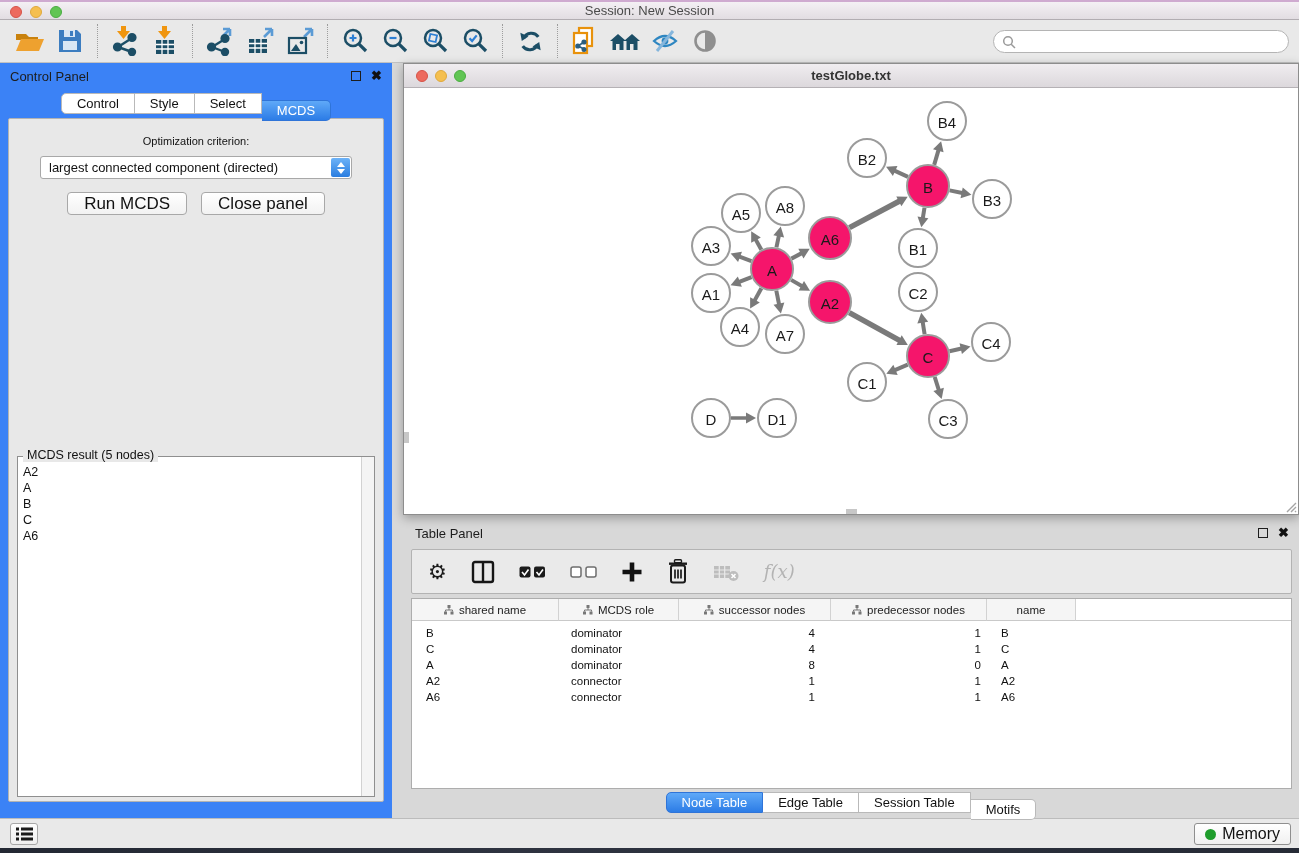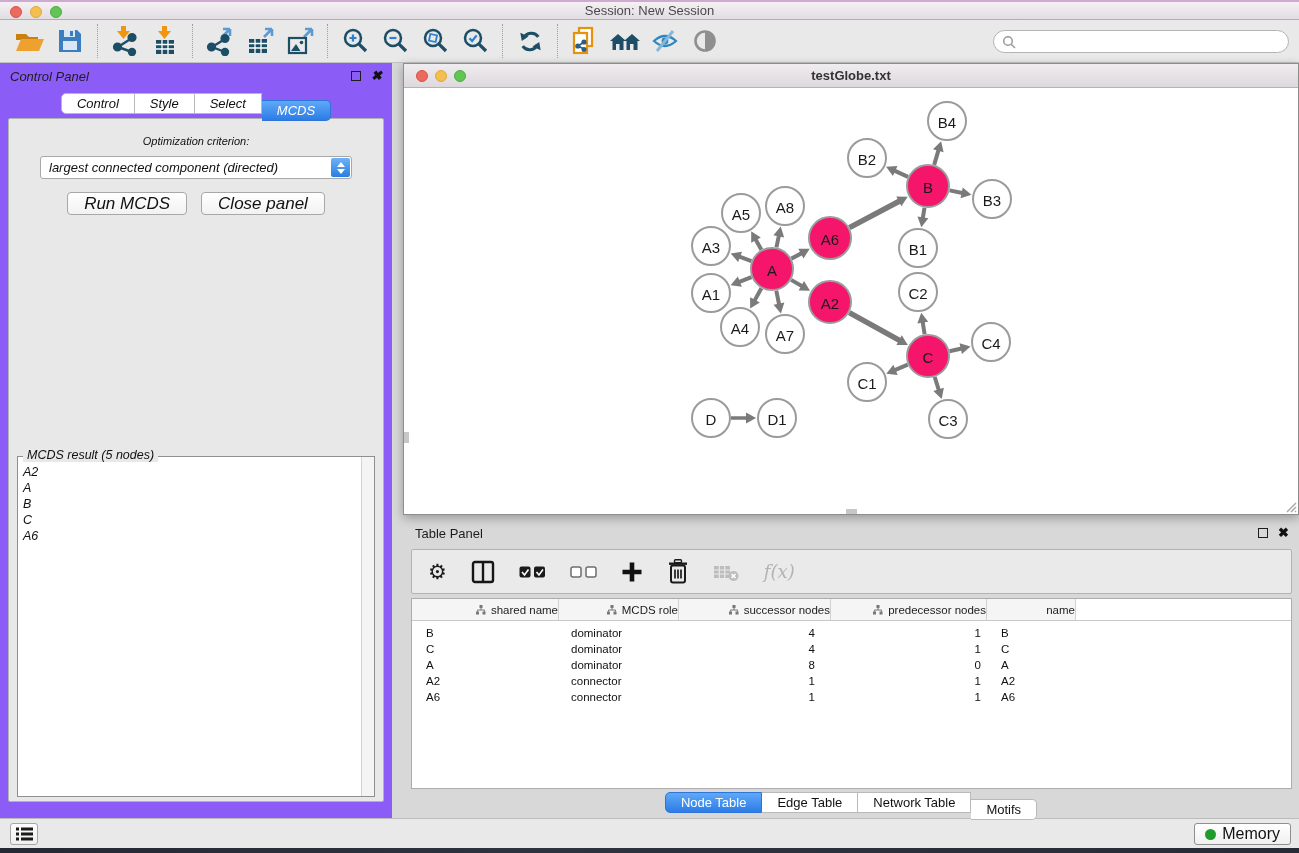--- a/index.html
+++ b/index.html
@@ -24,21 +24,21 @@
     display:flex; align-items:center; padding:0 10px; }
   .tbtn { width:40px; height:38px; display:flex; align-items:center; justify-content:center; cursor:pointer; }
   .sep { width:1px; height:34px; border-left:1px dotted #9d9d9d; margin:0 7px; }
   .searchbox { position:absolute; right:10px; top:10px; width:296px; height:23px;
     background:#fff; border:1px solid #b4b4b4; border-radius:12px;
     display:flex; align-items:center; padding-left:8px; }
   .searchbox input { border:none; outline:none; flex:1; font-size:12px; background:transparent; font-family:"Liberation Sans",sans-serif;}
 
   
   .control-panel { position:absolute; left:0; top:63px; width:392px; height:755px;
-    background:#8b5cf6;font-style:italic; }
+    background:#3b82f6; }
   .panel-head { height:26px; display:flex; align-items:center; padding:0 10px; font-size:13px; color:#1d1d1d; }
   .panel-head .spacer{ flex:1; }
   .float-icon { width:10px; height:10px; border:1.8px solid #1d1d1d; display:inline-block; margin-right:10px; cursor:pointer;}
   .close-icon { font-size:13px; font-weight:bold; color:#111; cursor:pointer; line-height:10px;}
   .ctabs { display:flex; justify-content:center; margin-top:4px; position:relative; z-index:2;}
   .ctab { background:#fff; border:1px solid #b9b9b9; border-left:none; padding:0 15px;
     height:21px; line-height:20px; font-size:13px; color:#111; cursor:pointer; }
   .ctab:first-child { border-left:1px solid #b9b9b9; border-radius:5px 0 0 5px; }
   .ctab:last-child { border-radius:0 5px 5px 0;margin-top:7px; }
   .ctab.active { background:linear-gradient(#5fa9f8,#2c7ce6); border-color:#2f74d8; color:#fff; }
@@ -81,21 +81,21 @@
   .table-panel { position:absolute; left:403px; top:520px; right:0; height:298px; }
   .tp-toolbar { position:absolute; left:8px; right:7px; top:29px; height:45px;
     background:#eaeaea; border:1px solid #b3b3b3; border-radius:2px;
     display:flex; align-items:center; padding-left:16px; gap:24px; }
   .tpi { display:flex; align-items:center; justify-content:center; cursor:pointer; }
   .gear-glyph { font-size:21px; color:#1b1b1b; line-height:20px; }
   .fx { font-family:"DejaVu Serif", serif; font-style:italic; font-size:18px; color:#b3b3b3; }
   .tbl-box { position:absolute; left:8px; right:7px; top:78px; height:191px;
     background:#fff; border:1px solid #adadad; }
   .thead { display:grid; grid-template-columns:147px 120px 152px 156px 89px 1fr; height:22px; }
-  .th { display:flex; align-items:center; justify-content:flex-end; gap:5px;
+  .th { display:flex; align-items:center; justify-content:center; gap:5px;
     background:#f5f5f5; border-bottom:1px solid #c9c9c9; border-right:1px solid #d2d2d2;
     font-size:11.5px; color:#222; }
   .th.filler { background:#fff; border-right:none; border-bottom:1px solid #c9c9c9; }
   .trow { display:grid; grid-template-columns:147px 120px 152px 156px 89px 1fr;
     height:16px; align-items:center; font-size:11.5px; color:#111; }
   .trow .c0 { padding-left:14px; } .trow .c1 { padding-left:12px; }
   .trow .c2 { text-align:right; padding-right:16px; }
   .trow .c3 { text-align:right; padding-right:6px; }
   .trow .c4 { padding-left:14px; }
   .tbl-tabs { position:absolute; left:0; right:0; top:272px; display:flex; justify-content:center; }
@@ -553,21 +553,21 @@
             <div class="c1">connector</div>
             <div class="c2">1</div>
             <div class="c3">1</div>
             <div class="c4">A6</div>
           </div>
         </div>
     </div>
     <div class="tbl-tabs ctabs" style="margin-top:0;">
         <div class="ctab active">Node Table</div>
         <div class="ctab">Edge Table</div>
-        <div class="ctab">Network Table</div>
+        <div class="ctab">Session Table</div>
         <div class="ctab">Motifs</div>
       </div>
   </div>
 
   <div class="statusbar">
     <div class="list-btn">
       <svg width="17" height="14" viewBox="0 0 17 14">
         <g fill="#1b1b1b">
           <rect x="0" y="0.5" width="3" height="3"></rect>
             <rect x="5" y="0.5" width="12" height="3"></rect>

